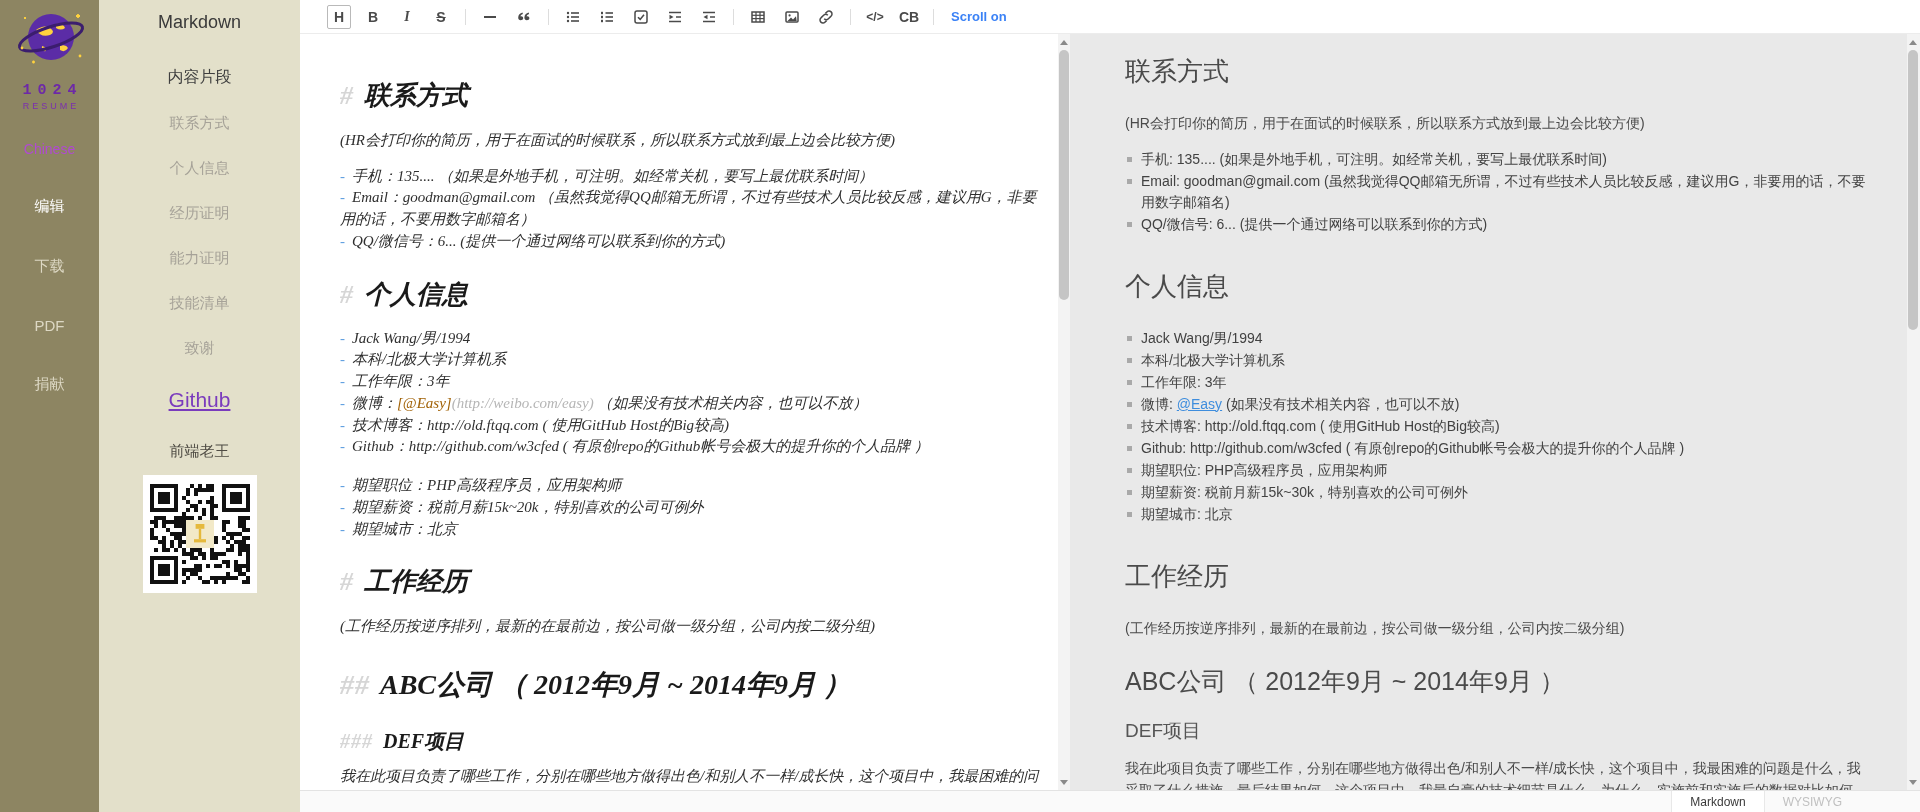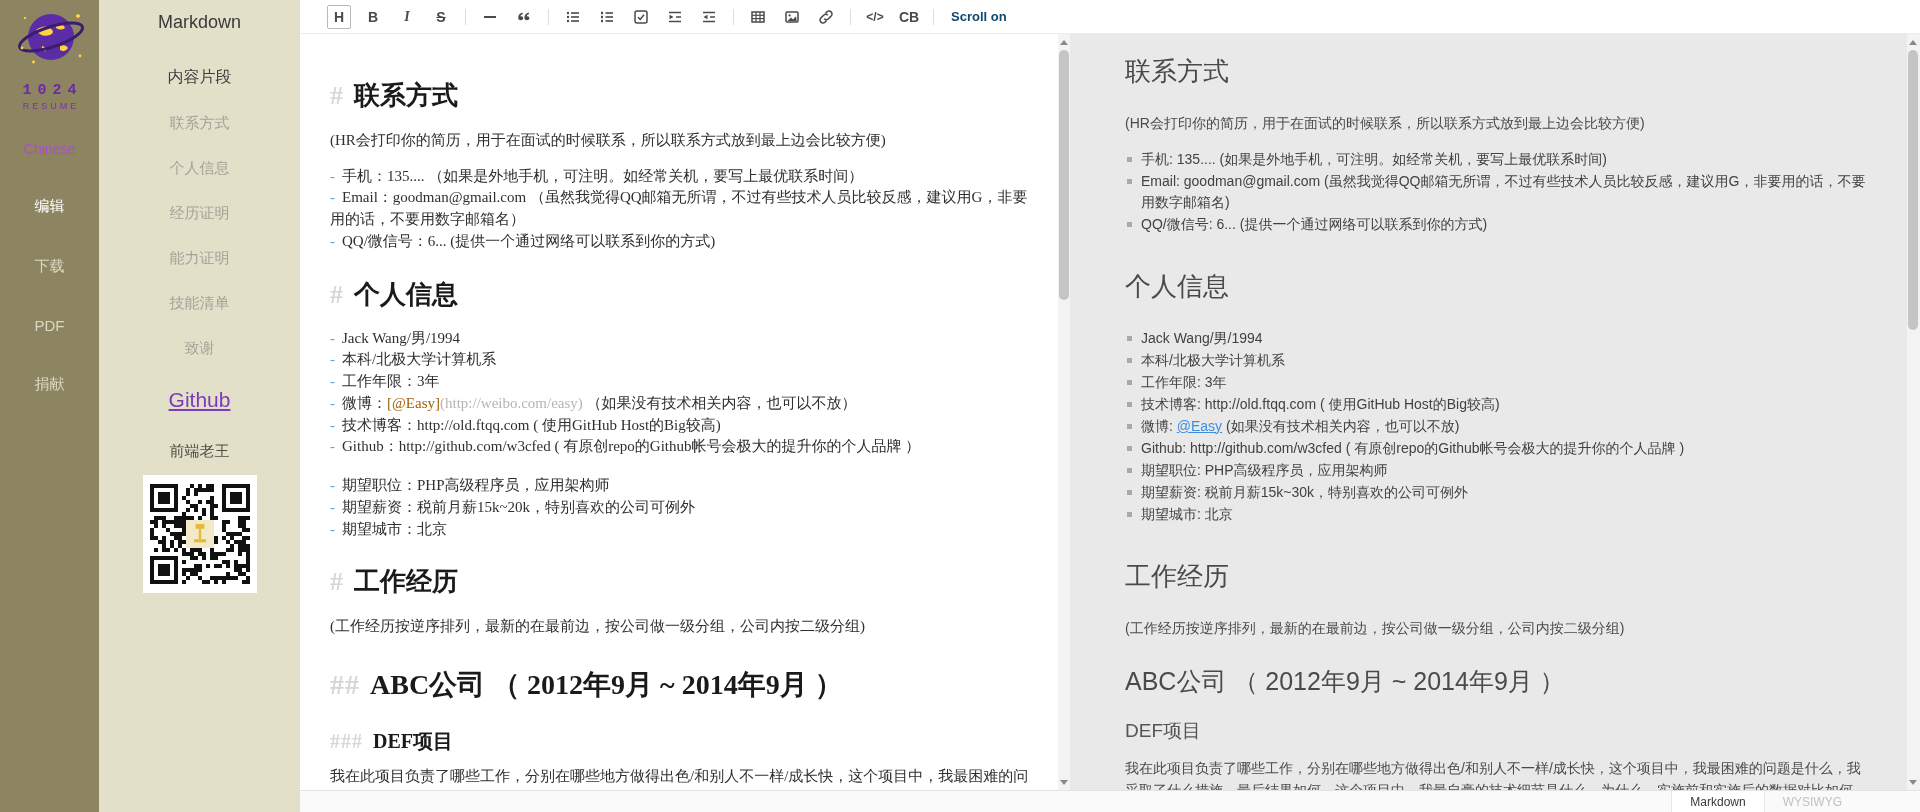--- a/index.html
+++ b/index.html
@@ -29,27 +29,27 @@
   
   .right { flex:1; display:flex; flex-direction:column; background:#fff; }
   .toolbar { height:34px; flex:0 0 34px; border-bottom:1px solid #ececec; display:flex; align-items:center; padding-left:22px; }
   .tb-btn { display:flex; align-items:center; justify-content:center; min-width:24px; height:24px; margin:0 5px;
     color:#4a4a4a; font-size:14px; font-weight:bold; cursor:pointer; border:1px solid transparent; border-radius:2px; }
   .tb-btn.active { border-color:#b9b9b9; }
   .tb-btn.italic { font-style:italic; font-family:"Liberation Serif",serif; }
   .tb-btn.strike { text-decoration:line-through; }
   .tb-btn svg { display:block; }
   .tb-sep { width:1px; height:16px; background:#ddd; margin:0 7px; }
-  .tb-scroll { color:#0c4a6e; font-size:13px; font-weight:bold; margin-left:10px; cursor:pointer; }
+  .tb-scroll { color:#3b82f6; font-size:13px; font-weight:bold; margin-left:10px; cursor:pointer; }
 
   .content-row { flex:1; display:flex; min-height:0; }
 
   
-  .editor { width:758px; flex:0 0 758px; background:#fff; overflow:hidden; padding:20px 18px 0 30px;
-    font-family:"Liberation Serif","DejaVu Serif",serif; color:#2f2f2f; }
+  .editor { width:758px; flex:0 0 758px; background:#fff; overflow:hidden; padding:20px 18px 0 40px;
+    font-family:"Liberation Serif","DejaVu Serif",serif; color:#2f2f2f;font-style:italic; }
   .ed-h1 { font-size:26px; font-weight:bold; color:#1a1a1a; margin:24px 0 16px; }
   .ed-h2 { font-size:28px; font-weight:bold; color:#1a1a1a; margin:28px 0 18px; }
   .ed-h3 { font-size:20px; font-weight:bold; color:#1a1a1a; margin:24px 0 10px; }
   .mk { color:#d6d6d6; margin-right:10px; letter-spacing:1px; }
   .ed-p { font-size:15px; line-height:1.5; margin:8px 0 14px; }
   .ed-p.tight { margin-top:2px; }
   .ed-li { font-size:15px; line-height:1.45; }
   .dash { color:#5f9fe0; margin-right:7px; }
   .ed-link { color:#a16207; }
   .ed-url { color:#b5b5b5; }
@@ -458,22 +458,22 @@
       <div class="preview" id="preview-content">
           <div class="pv-h1 first">联系方式</div>
           <div class="pv-p">(HR会打印你的简历，用于在面试的时候联系，所以联系方式放到最上边会比较方便)</div>
           <div class="pv-li"><span>手机: 135....  (如果是外地手机，可注明。如经常关机，要写上最优联系时间)</span></div>
           <div class="pv-li"><span>Email: goodman@gmail.com  (虽然我觉得QQ邮箱无所谓，不过有些技术人员比较反感，建议用G，非要用的话，不要用数字邮箱名)</span></div>
           <div class="pv-li"><span>QQ/微信号: 6... (提供一个通过网络可以联系到你的方式)</span></div>
           <div class="pv-h1">个人信息</div>
           <div class="pv-li"><span>Jack Wang/男/1994</span></div>
           <div class="pv-li"><span>本科/北极大学计算机系</span></div>
           <div class="pv-li"><span>工作年限: 3年</span></div>
+          <div class="pv-li"><span>微博: </span><span class="pv-link">@Easy</span><span>  (如果没有技术相关内容，也可以不放)</span></div>
           <div class="pv-li"><span>技术博客: http://old.ftqq.com ( 使用GitHub Host的Big较高)</span></div>
-          <div class="pv-li"><span>微博: </span><span class="pv-link">@Easy</span><span>  (如果没有技术相关内容，也可以不放)</span></div>
           <div class="pv-li"><span>Github: http://github.com/w3cfed ( 有原创repo的Github帐号会极大的提升你的个人品牌 )</span></div>
           <div class="pv-li"><span>期望职位: PHP高级程序员，应用架构师</span></div>
           <div class="pv-li"><span>期望薪资: 税前月薪15k~30k，特别喜欢的公司可例外</span></div>
           <div class="pv-li"><span>期望城市: 北京</span></div>
           <div class="pv-h1">工作经历</div>
           <div class="pv-p">(工作经历按逆序排列，最新的在最前边，按公司做一级分组，公司内按二级分组)</div>
           <div class="pv-h2">ABC公司 （ 2012年9月 ~ 2014年9月 ）</div>
           <div class="pv-h3">DEF项目</div>
           <div class="pv-p">我在此项目负责了哪些工作，分别在哪些地方做得出色/和别人不一样/成长快，这个项目中，我最困难的问题是什么，我采取了什么措施，最后结果如何。这个项目中，我最自豪的技术细节是什么，为什么，实施前和实施后的数据对比如何，同事和领导对此的反应如何。</div>
         </div>

